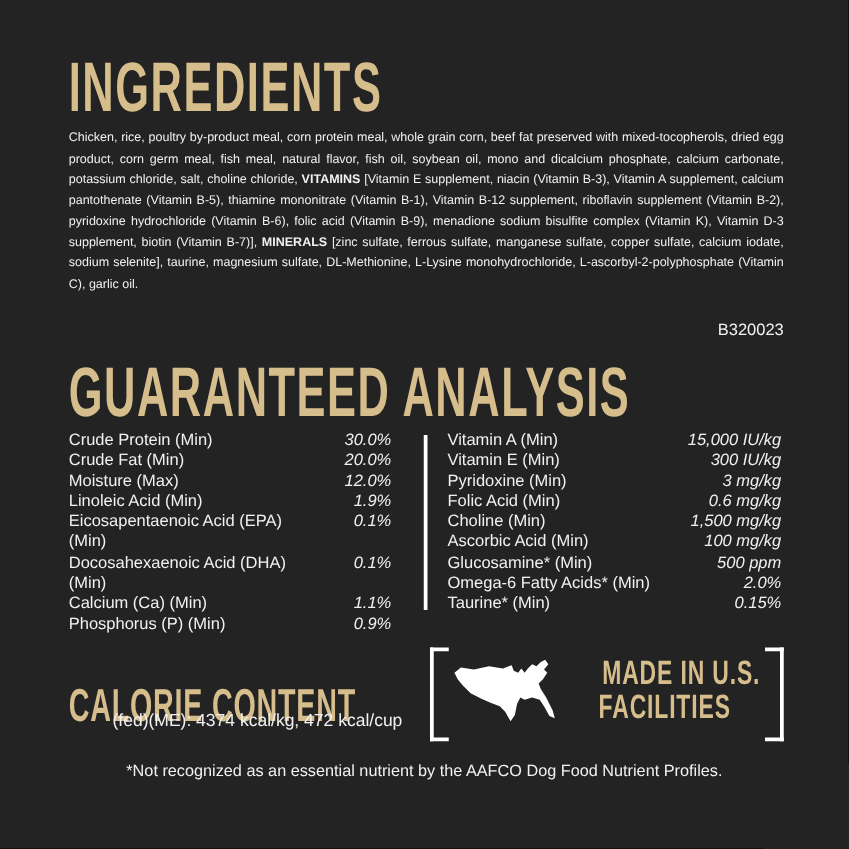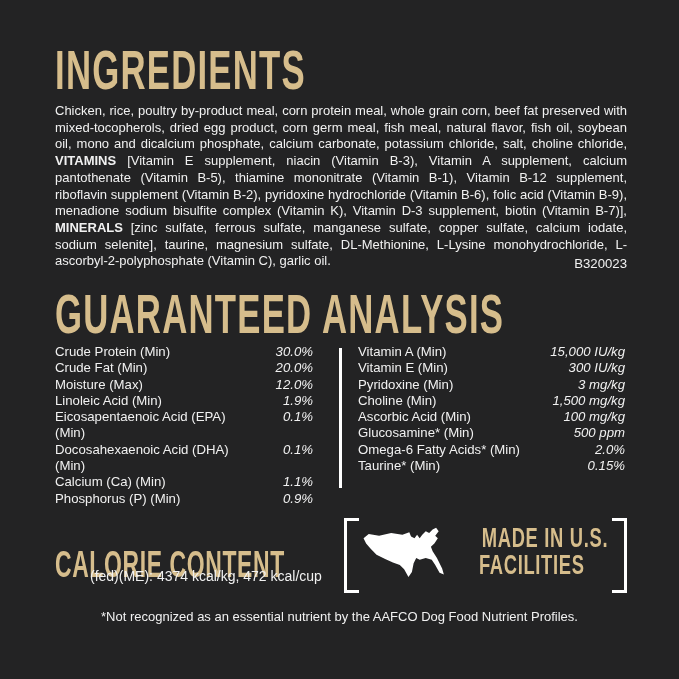--- a/index.html
+++ b/index.html
@@ -33,21 +33,21 @@
   .big-heading .condensed, .mid-heading .condensed {
     display: inline-block;
     transform: scaleX(0.62);
     transform-origin: left center;
   }
   .ingredients-text {
     position: absolute;
     left: 55px;
     top: 103px;
     width: 572px;
-    font-size: 13px;
+    font-size: 10px;
     line-height: 16.7px;
     text-align: justify;
     color: var(--body-text);
   }
   .ingredients-text .bold { font-weight: 700; }
   .batch-code {
     position: absolute;
     right: 52px;
     top: 256px;
     font-size: 13.2px;
@@ -195,20 +195,24 @@
       </div>
       <div class="analysis-row">
         <span class="rlabel">Vitamin E (Min)</span>
         <span class="rvalue">300 IU/kg</span>
       </div>
       <div class="analysis-row">
         <span class="rlabel">Pyridoxine (Min)</span>
         <span class="rvalue">3 mg/kg</span>
       </div>
       <div class="analysis-row">
+        <span class="rlabel">Folic Acid (Min)</span>
+        <span class="rvalue">0.6 mg/kg</span>
+      </div>
+      <div class="analysis-row">
         <span class="rlabel">Choline (Min)</span>
         <span class="rvalue">1,500 mg/kg</span>
       </div>
       <div class="analysis-row">
         <span class="rlabel">Ascorbic Acid (Min)</span>
         <span class="rvalue">100 mg/kg</span>
       </div>
       <div class="analysis-row">
         <span class="rlabel">Glucosamine* (Min)</span>
         <span class="rvalue">500 ppm</span>

